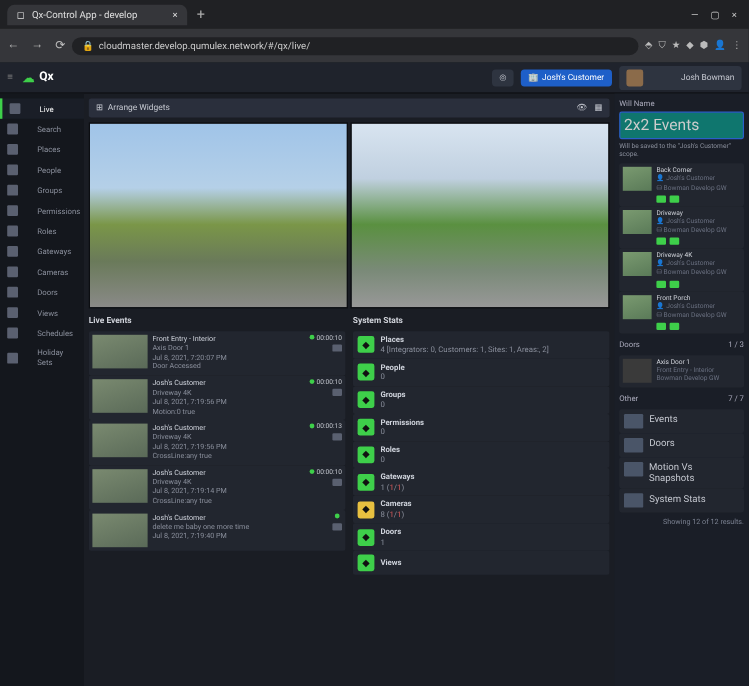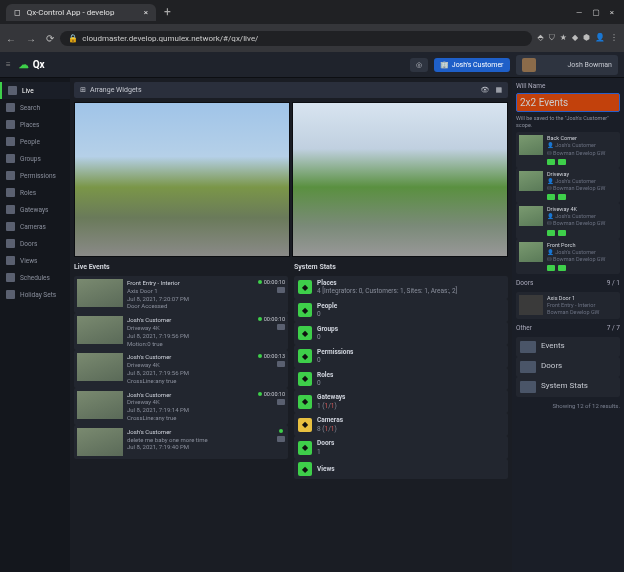--- a/index.html
+++ b/index.html
@@ -15,21 +15,21 @@
 .addr-bar { flex: 1; background: #202124; border-radius: 12px; padding: 3px 8px; color: #ccc; font-size: 8px; display: flex; align-items: center; gap: 4px; }
 .addr-right { display: flex; gap: 5px; color: #bbb; font-size: 8px; }
 .top-bar { height: 26px; background: #1f232c; display: flex; align-items: center; padding: 0 6px; border-bottom: 1px solid #0c0e12; }
 .logo { font-size: 10px; font-weight: bold; color: #fff; display:flex; align-items:center; gap:4px;}
 .top-right { margin-left: auto; display: flex; gap: 6px; align-items: center; }
 .pill { background: #2e3440; padding: 3px 6px; border-radius: 3px; font-size: 7px; display:flex; align-items:center; gap:3px; }
 .pill.blue { background: #1e5fc8; color:#fff; }
 .avatar { width: 14px; height: 14px; background: #8b6b4a; border-radius: 2px; }
 .app-body { display: flex; height: calc(100% - 78px); }
 .sidebar { width: 70px; background: #14171d; padding-top: 4px; }
-.side-item { display: flex; align-items: center; gap: 5px; padding: 4px 6px; color: #8a8f9c; font-size: 6.5px; cursor:pointer; }
+.side-item { display: flex; align-items: center; gap: 16px; padding: 4px 6px; color: #8a8f9c; font-size: 6.5px; cursor:pointer; }
 .side-item.active { border-left: 2px solid #3ecf4a; color:#fff; background:#1a1e27; }
 .side-icon { width: 9px; height: 9px; background: #5a6070; border-radius: 1px; flex-shrink:0; }
 .main { flex: 1; display: flex; flex-direction: column; padding: 4px; gap: 4px; overflow:hidden;}
 .widget-bar { background:#2a2f3c; padding:4px 6px; font-size:7px; display:flex; align-items:center; gap:4px; border-radius:2px;}
 .widget-bar-right{margin-left:auto; display:flex; gap:6px;}
 .cameras-row { display: flex; gap: 2px; height: 155px; }
 .cam { flex: 1; background: linear-gradient(180deg,#a0c4e8 0%, #b5d0e8 35%, #7a9648 55%, #6a7a5a 75%, #8a8a88 100%); position:relative; border:1px solid #0c0e12;}
 .cam2 { background: linear-gradient(180deg,#d8e4f0 0%, #c0d0e0 30%, #5a9040 55%, #7a8a78 80%, #989898 100%);}
 .lower { display: flex; gap: 6px; flex:1; overflow:hidden;}
 .col { flex: 1; display:flex; flex-direction:column; gap:3px; overflow:hidden;}
@@ -43,21 +43,21 @@
 .rec-dot { width:4px; height:4px; background:#3ecf4a; border-radius:50%; display:inline-block; margin-right:2px;}
 .cam-icon-s { width:8px; height:6px; background:#5a6070; border-radius:1px;}
 .stat-row { display:flex; align-items:center; gap:5px; background:#22262f; padding:3px 4px; border-radius:2px;}
 .stat-icon { width:14px; height:14px; background:#3ecf4a; border-radius:2px; flex-shrink:0; display:flex; align-items:center; justify-content:center; font-size:8px; color:#111;}
 .stat-icon.yellow{background:#e8c040;}
 .stat-text { font-size:6.5px; line-height:1.3;}
 .stat-text .label{color:#cfd3dc; font-weight:bold;}
 .stat-text .val{color:#8a8f9c;}
 .stat-text .warn{color:#d85a5a;}
 .rpanel { width: 112px; background:#1a1e27; padding:4px; display:flex; flex-direction:column; gap:3px; overflow:hidden;}
-.rpanel input { width:100%; background:#c2410c; border:1px solid #2a5fc8; color:#ccc; font-size:10px; padding:3px; border-radius:2px;}
+.rpanel input { width:100%; background:#0f766e; border:1px solid #2a5fc8; color:#ccc; font-size:13px; padding:3px; border-radius:2px;}
 .small-note{font-size:5.5px; color:#8a8f9c; line-height:1.3;}
 .save-btn { background:#3ecf4a; color:#0a2a0a; font-size:7px; padding:4px; text-align:center; border-radius:2px; font-weight:bold; cursor:pointer;}
 .cam-item { display:flex; gap:4px; background:#22262f; padding:3px; border-radius:2px;}
 .cam-thumb { width:24px; height:20px; background:linear-gradient(160deg,#7a9a70,#5a7a58); flex-shrink:0;}
 .cam-info { font-size:5.5px; line-height:1.3; flex:1;}
 .cam-info .name{color:#d0d3da;}
 .cam-info .sub{color:#6a7080;}
 .cam-icons { display:flex; gap:3px; margin-top:2px;}
 .cam-icons span { width:8px; height:6px; background:#3ecf4a; border-radius:1px;}
 .count-row{display:flex; justify-content:space-between; font-size:6.5px; color:#aab; padding:2px 0;}
@@ -384,21 +384,21 @@
             <div class="sub">⛁ Bowman Develop GW</div>
             <div class="cam-icons">
               <span></span>
               <span></span>
             </div>
           </div>
         </div>
       </div>
     <div class="count-row">
       <span>Doors</span>
-      <span>9 / 1</span>
+      <span>1 / 3</span>
     </div>
     <div class="cam-item">
       <div class="cam-thumb" style="background:#3a3a3a;"></div>
       <div class="cam-info">
         <div class="name">Axis Door 1</div>
         <div class="sub">Front Entry - Interior</div>
         <div class="sub">Bowman Develop GW</div>
       </div>
     </div>
     <div class="count-row">
@@ -409,18 +409,22 @@
         <div class="other-item">
           <div class="other-icon"></div>
           <span>Events</span>
         </div>
         <div class="other-item">
           <div class="other-icon"></div>
           <span>Doors</span>
         </div>
         <div class="other-item">
           <div class="other-icon"></div>
+          <span>Motion Vs Snapshots</span>
+        </div>
+        <div class="other-item">
+          <div class="other-icon"></div>
           <span>System Stats</span>
         </div>
       </div>
     <div class="footer-results">Showing 12 of 12 results.</div>
   </div>
 </div>
 
 </body></html>

